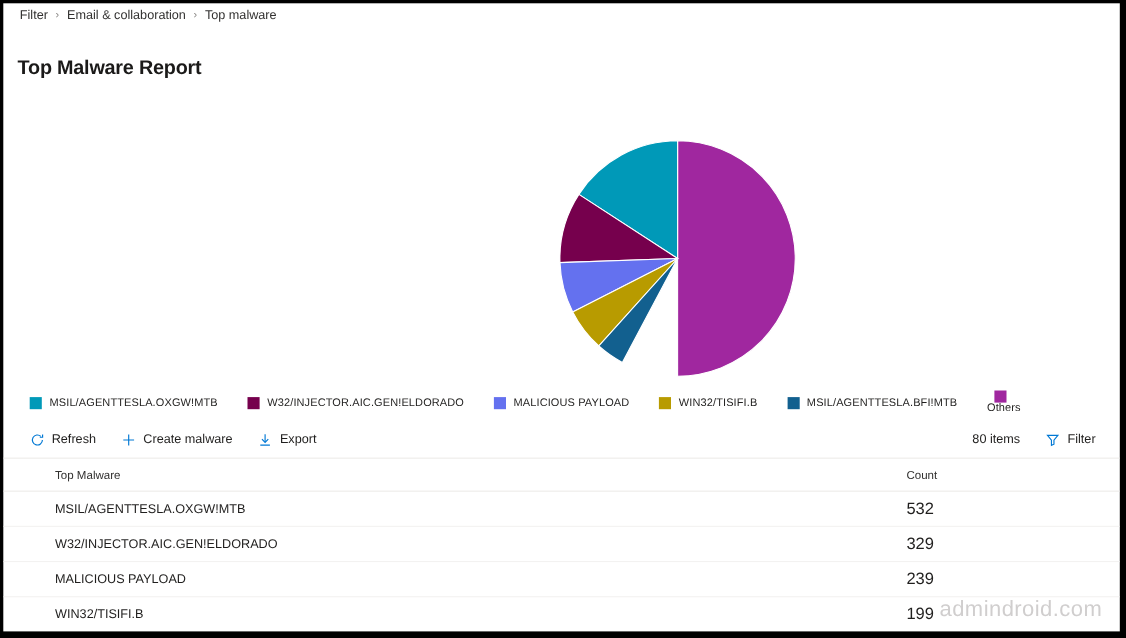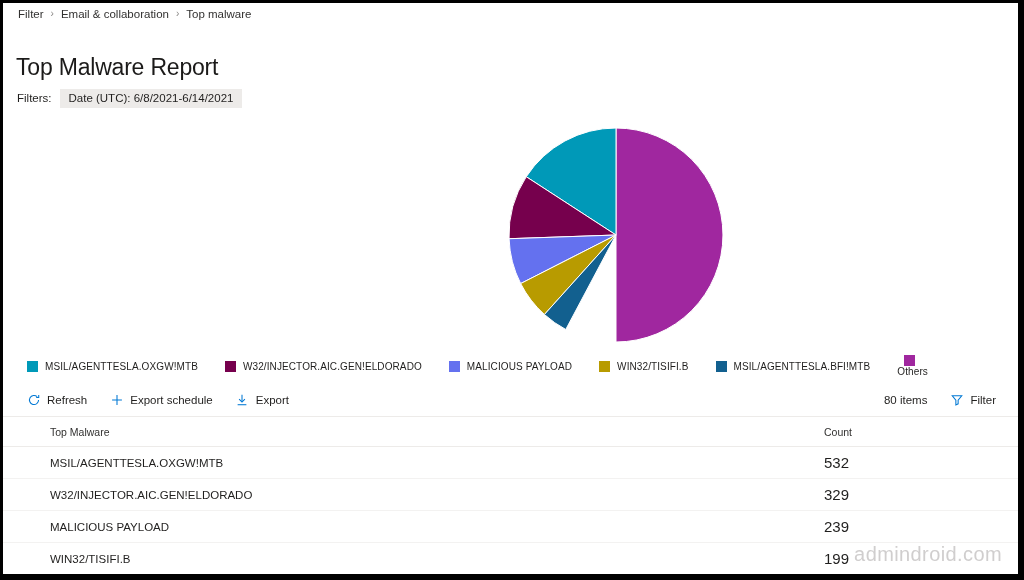--- a/index.html
+++ b/index.html
@@ -57,22 +57,22 @@
     margin: 0 6px;
     font-size: 10px;
     line-height: 1;
   }
 
   
   .page-title {
     position: absolute;
     left: 13px;
     top: 36px;
-    font-size: 23px;
-    font-weight: normal;
+    font-size: 18px;
+    font-weight: bold;
     letter-spacing: -0.2px;
     color: #1b1a19;
   }
 
   
   .filters-row {
     position: absolute;
     left: 14px;
     top: 86px;
     display: flex;
@@ -247,24 +247,20 @@
     <nav class="breadcrumb">
       <a class="crumb" href="#">Filter</a>
       <span class="crumb-sep">›</span>
       <a class="crumb" href="#">Email &amp; collaboration</a>
       <span class="crumb-sep">›</span>
       <span class="crumb current">Top malware</span>
     </nav>
 
     <h1 class="page-title">Top Malware Report</h1>
 
-    <div class="filters-row">
-      <span class="filters-label">Filters:</span>
-      <span class="filter-pill">Date (UTC): 6/8/2021-6/14/2021</span>
-    </div>
 
     <div class="chart-area">
       <div class="pie-wrap">
         <svg id="pie-svg" width="214" height="214" viewBox="0 0 214 214">
             <path d="M 107 107 L 107 0 A 107 107 0 0 1 107 214 Z" fill="#a0279f" stroke="#ffffff" stroke-width="1">
               <title>Others</title>
             </path>
             <path d="M 107 107 L 17.262249229839625 48.723623253392105 A 107 107 0 0 1 106.99999999999999 0 Z" fill="#0099b8" stroke="#ffffff" stroke-width="1">
               <title>MSIL/AGENTTESLA.OXGW!MTB</title>
             </path>
@@ -322,21 +318,21 @@
           </span>
           <span>Refresh</span>
         </button>
 
         <button class="cmd-btn">
           <span class="ico">
             <svg width="14" height="14" viewBox="0 0 16 16" stroke="#0078d4" stroke-width="1.2">
               <path d="M8 2.4v11.2M2.4 8h11.2"></path>
             </svg>
           </span>
-          <span>Export schedule</span>
+          <span>Create malware</span>
         </button>
 
         <button class="cmd-btn">
           <span class="ico">
             <svg width="14" height="14" viewBox="0 0 16 16" fill="none" stroke="#0078d4" stroke-width="1.2">
               <path d="M8 2v8.2"></path>
               <path d="M4.7 7.1L8 10.4l3.3-3.3"></path>
               <path d="M3 13.4h10"></path>
             </svg>
           </span>

